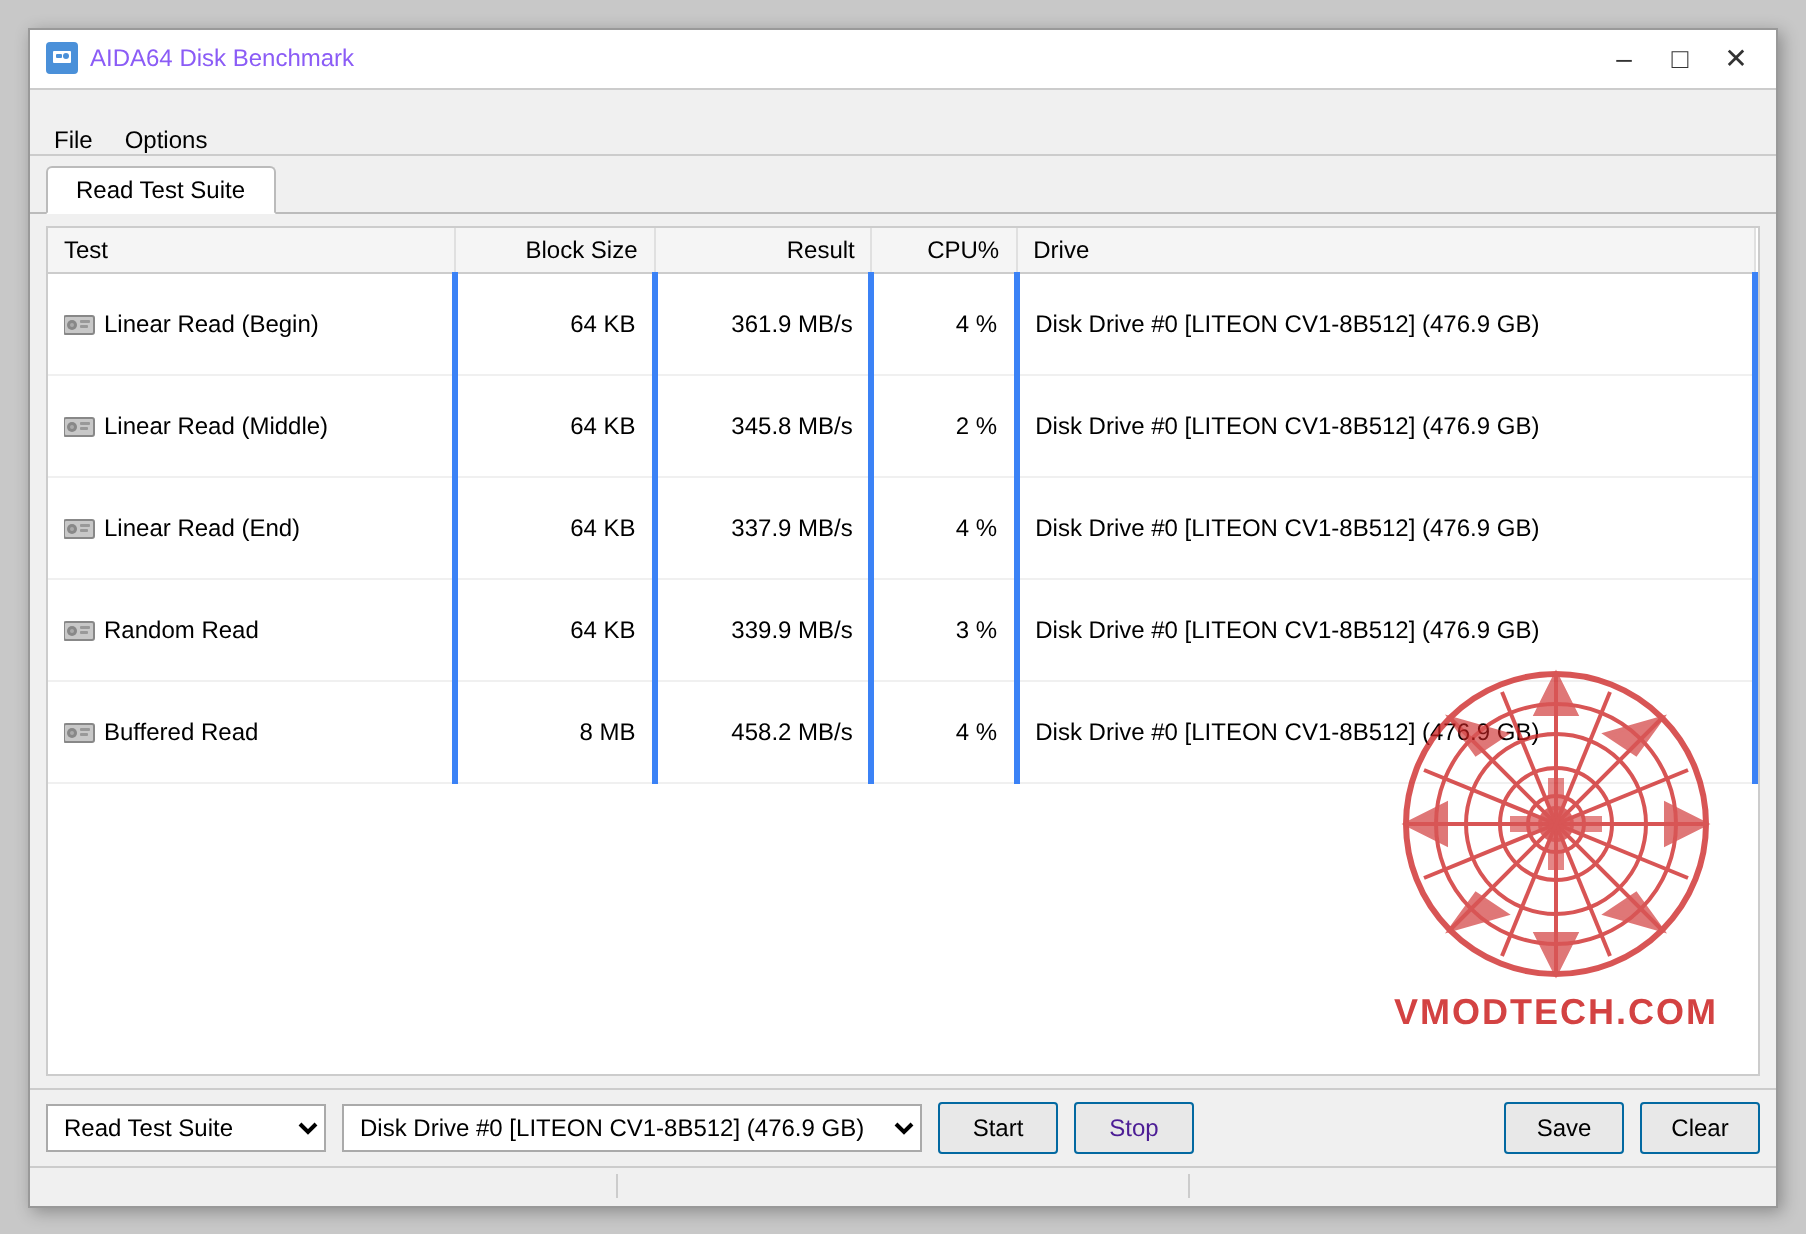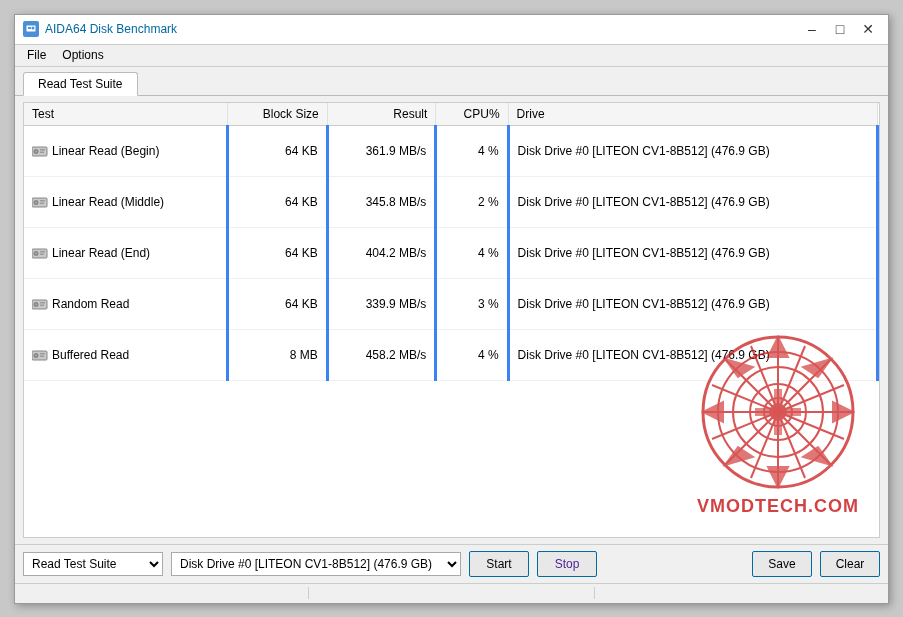--- a/index.html
+++ b/index.html
@@ -37,21 +37,21 @@
       margin-right: 6px;
       background: #4a90d9;
       border-radius: 2px;
       display: flex;
       align-items: center;
       justify-content: center;
     }
     .title-bar-text {
       flex: 1;
       font-size: 12px;
-      color: #0369a1;
+      color: #8b5cf6;
       font-weight: normal;
     }
     .title-bar-controls {
       display: flex;
       gap: 4px;
     }
     .title-btn {
       width: 24px;
       height: 18px;
       background: transparent;
@@ -59,22 +59,21 @@
       cursor: pointer;
       font-size: 14px;
       display: flex;
       align-items: center;
       justify-content: center;
       color: #333;
     }
     .menu-bar {
       height: 22px;
       display: flex;
-      align-items: center;
-      padding: 2px 4px;
+      padding: 16px 4px;
       background: #f0f0f0;
       border-bottom: 1px solid #ccc;
     }
     .menu-item {
       padding: 2px 8px;
       cursor: pointer;
       font-size: 12px;
       color: #000;
     }
     .tabs-bar {
@@ -296,21 +295,21 @@
           <svg width="16" height="11" viewBox="0 0 16 11">
             <rect x="0" y="1" width="15" height="9" rx="1" fill="#c8c8c8" stroke="#888" stroke-width="1"></rect>
             <circle cx="4" cy="5.5" r="2.5" fill="#888"></circle>
             <circle cx="4" cy="5.5" r="1" fill="#aaa"></circle>
             <rect x="8" y="3" width="5" height="1.5" rx="0.5" fill="#999"></rect>
             <rect x="8" y="5.5" width="4" height="1.5" rx="0.5" fill="#999"></rect>
           </svg>
         </span>Linear Read (End)
       </td>
       <td class="right">64 KB</td>
-      <td class="right">404.2 MB/s</td>
+      <td class="right">337.9 MB/s</td>
       <td class="right">4 %</td>
       <td>Disk Drive #0  [LITEON CV1-8B512]  (476.9 GB)</td>
     </tr>
             <tr>
       <td>
         <span style="display:inline-block;width:16px;height:11px;vertical-align:middle;margin-right:4px;">
           <svg width="16" height="11" viewBox="0 0 16 11">
             <rect x="0" y="1" width="15" height="9" rx="1" fill="#c8c8c8" stroke="#888" stroke-width="1"></rect>
             <circle cx="4" cy="5.5" r="2.5" fill="#888"></circle>
             <circle cx="4" cy="5.5" r="1" fill="#aaa"></circle>

